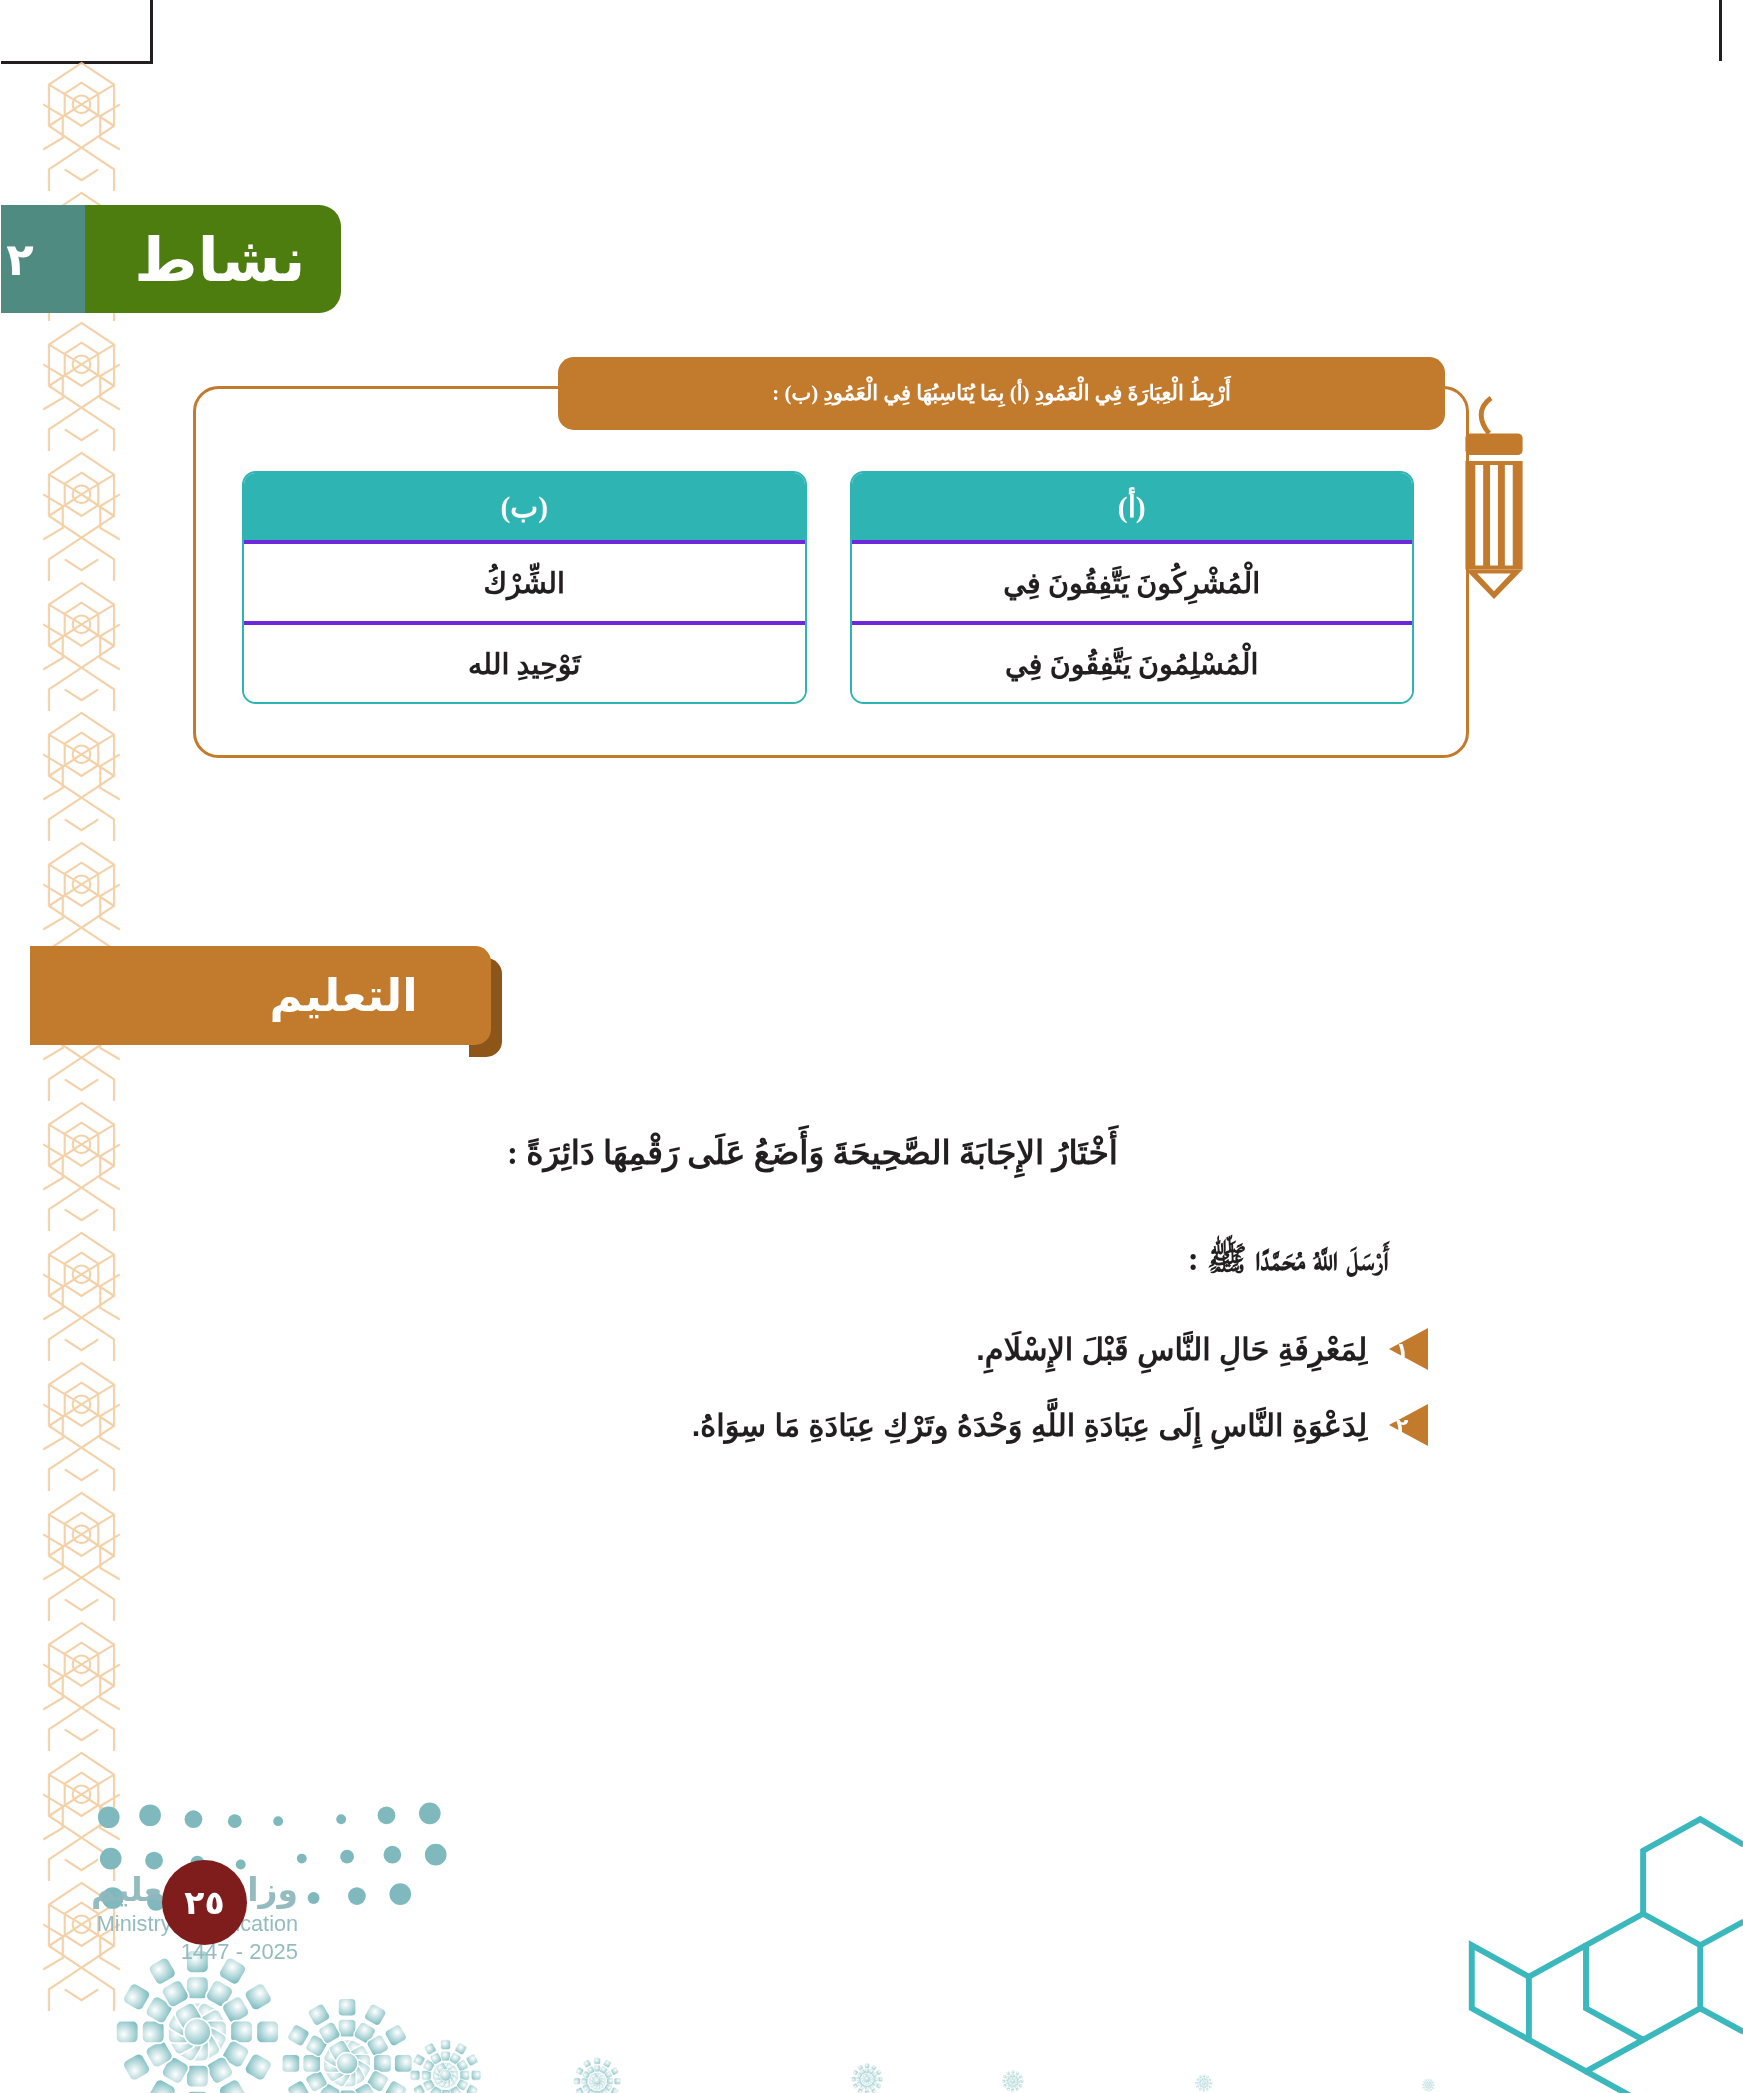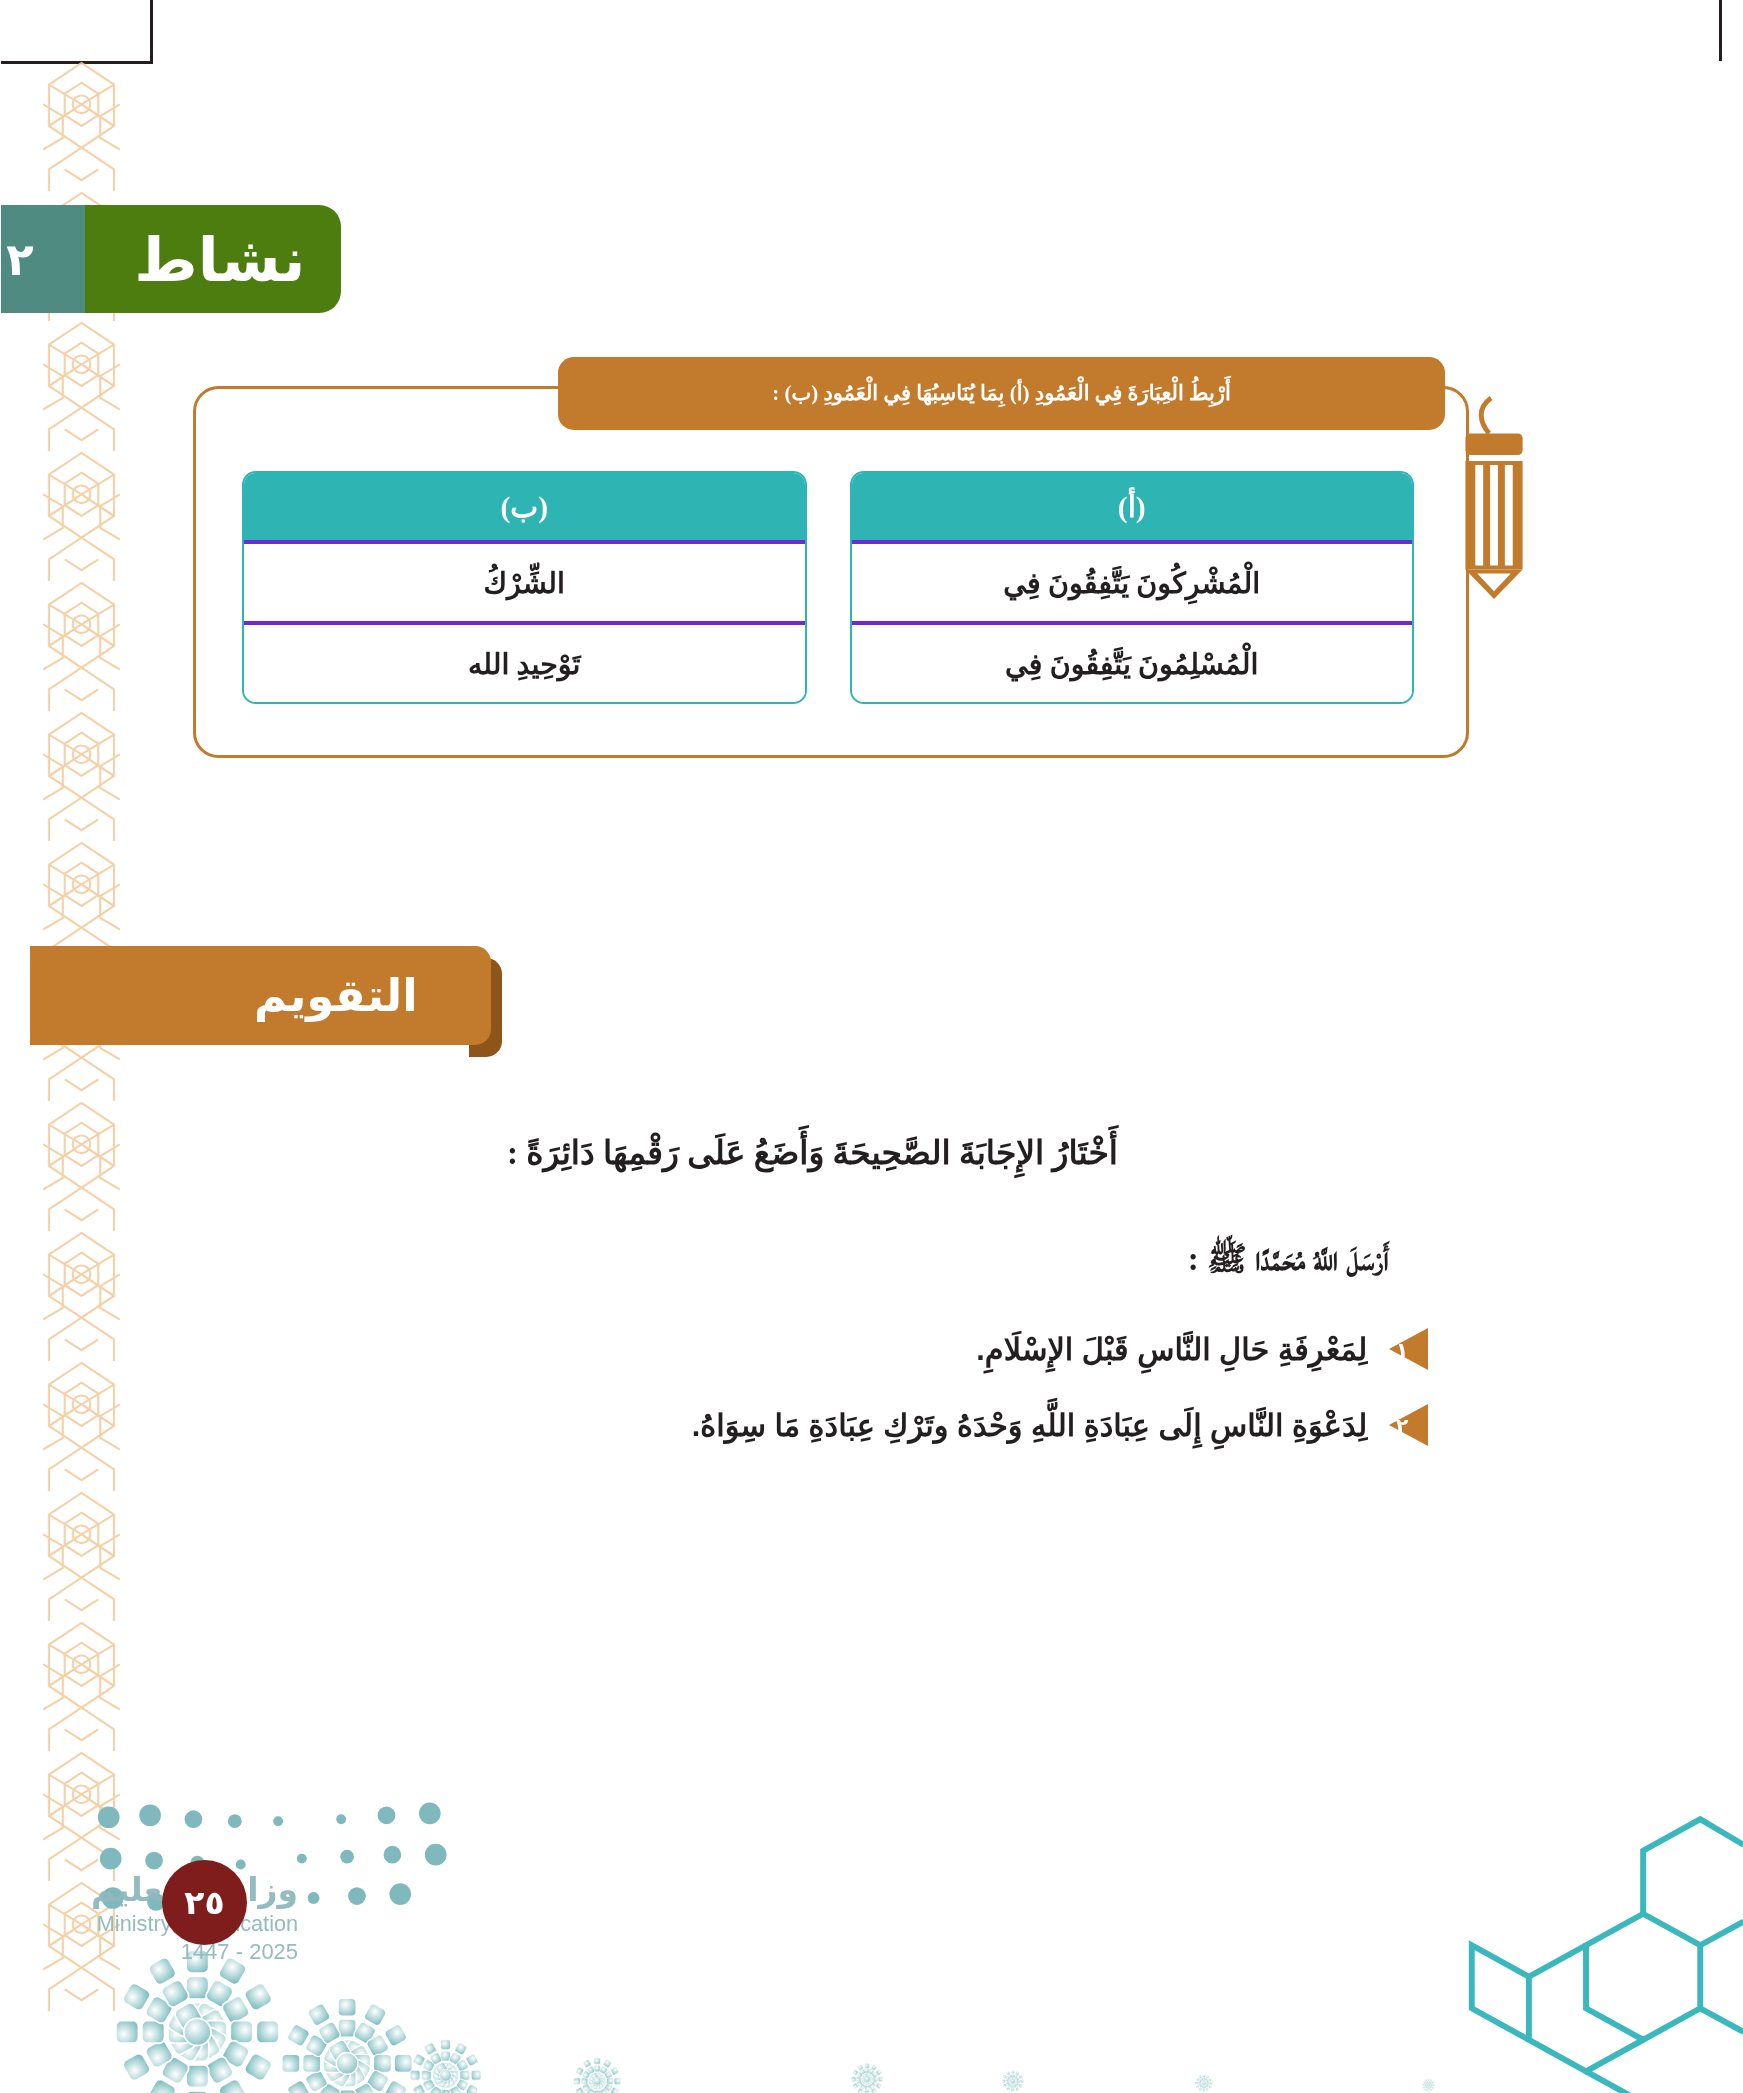--- a/index.html
+++ b/index.html
@@ -361,21 +361,21 @@
   <div class="match-col">
     <div class="col-head">(ب)</div>
     <div class="col-cell">الشِّرْكُ</div>
     <div class="col-cell">تَوْحِيدِ الله</div>
   </div>
 
 </div>
 
 <div class="eval-banner">
   <div class="shadow"></div>
-  <div class="bar">التقويم</div>
+  <div class="bar">التعليم</div>
 </div>
 
 <div class="eval-body">
 
   <div class="eval-prompt">أَخْتَارُ الإِجَابَةَ الصَّحِيحَةَ وَأَضَعُ عَلَى رَقْمِهَا دَائِرَةً :</div>
 
   <div class="eval-stem">أَرْسَلَ اللَّهُ مُحَمَّدًا ﷺ :</div>
 
   <div class="opt-row">
     <div class="opt-bullet">

